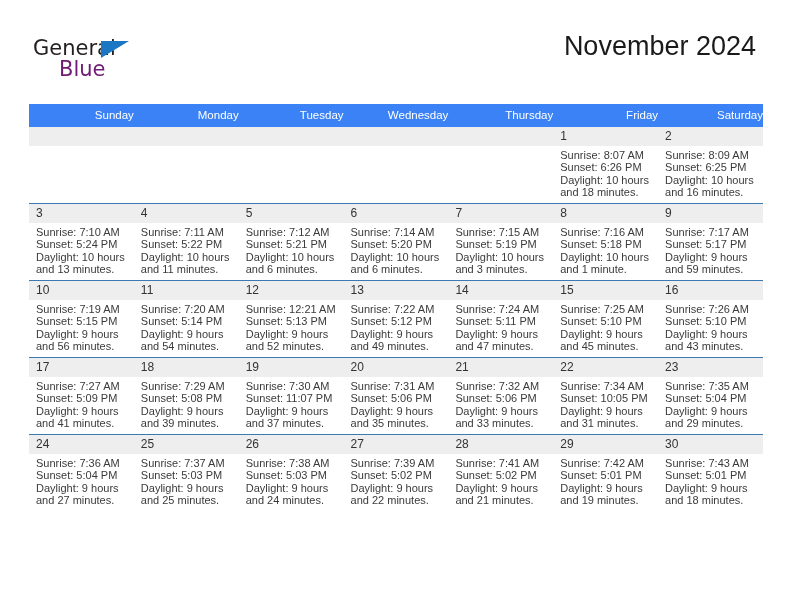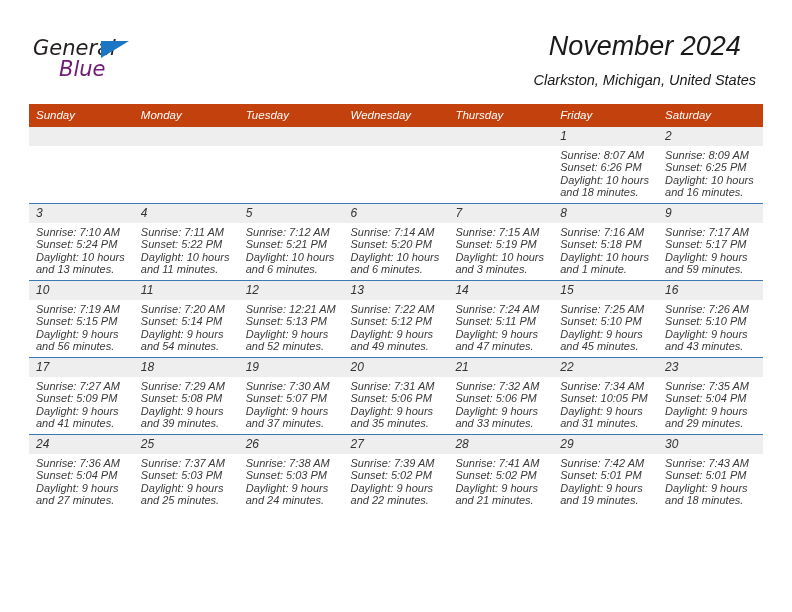--- a/index.html
+++ b/index.html
@@ -12,21 +12,20 @@
     height: 612px;
     font-family: "Liberation Sans", sans-serif;
     color: #222222;
     overflow: hidden;
   }
   .page {
     position: relative;
     width: 792px;
     height: 464px;
     box-sizing: border-box;
-    font-style: italic;
   }
 
   
   .top {
     position: absolute;
     left: 0;
     top: 0;
     width: 792px;
     height: 100px;
   }
@@ -63,21 +62,21 @@
     font-size: 21px;
     color: #701a75;
     font-family: "DejaVu Sans", sans-serif;
     font-weight: 400;
   }
 
   .title-block {
     position: absolute;
     right: 36px;
     top: 30px;
-    text-align: center;
+    text-align: left;
   }
   .cal-title {
     font-size: 27px;
     font-weight: 400;
     color: #1a1a1a;
     line-height: 32px;
     font-family: "Liberation Sans", sans-serif;
   }
   .cal-sub {
     font-size: 14.5px;
@@ -91,25 +90,25 @@
   
   .calendar {
     position: absolute;
     left: 29px;
     top: 104px;
     width: 734px;
     border-collapse: collapse;
     table-layout: fixed;
   }
   .calendar th {
-    background: #c2410c;
+    background: #3b82f6;
     color: #ffffff;
     font-size: 11.5px;
     font-weight: 400;
-    text-align: left;
+    text-align: right;
     padding: 5px 0 6px 7px;
     height: 12px;
     border: none;
   }
   .calendar td {
     width: 104.85px;
     height: 76px;
     vertical-align: top;
     padding: 0;
     border: none;
@@ -156,21 +155,20 @@
   <div class="top">
 
     <div class="logo">
       <span class="logo-general">General</span>
       <span class="logo-tri"></span>
       <span class="logo-blue">Blue</span>
     </div>
 
     <div class="title-block">
       <div class="cal-title">November 2024</div>
-      <div class="cal-sub">Clarkston, Michigan, United States</div>
     </div>
 
   </div>
 
   <table class="calendar">
     <thead>
       <tr>
         <th>Sunday</th>
         <th>Monday</th>
         <th>Tuesday</th>
@@ -362,21 +360,21 @@
               <span>Sunrise: 7:29 AM</span>
               <span>Sunset: 5:08 PM</span>
               <span>Daylight: 9 hours</span>
               <span>and 39 minutes.</span>
             </span>
           </td>
           <td class="">
             <span class="daynum">19</span>
             <span class="info">
               <span>Sunrise: 7:30 AM</span>
-              <span>Sunset: 5:07 PM</span>
+              <span>Sunset: 11:07 PM</span>
               <span>Daylight: 9 hours</span>
               <span>and 37 minutes.</span>
             </span>
           </td>
           <td class="">
             <span class="daynum">20</span>
             <span class="info">
               <span>Sunrise: 7:31 AM</span>
               <span>Sunset: 5:06 PM</span>
               <span>Daylight: 9 hours</span>

